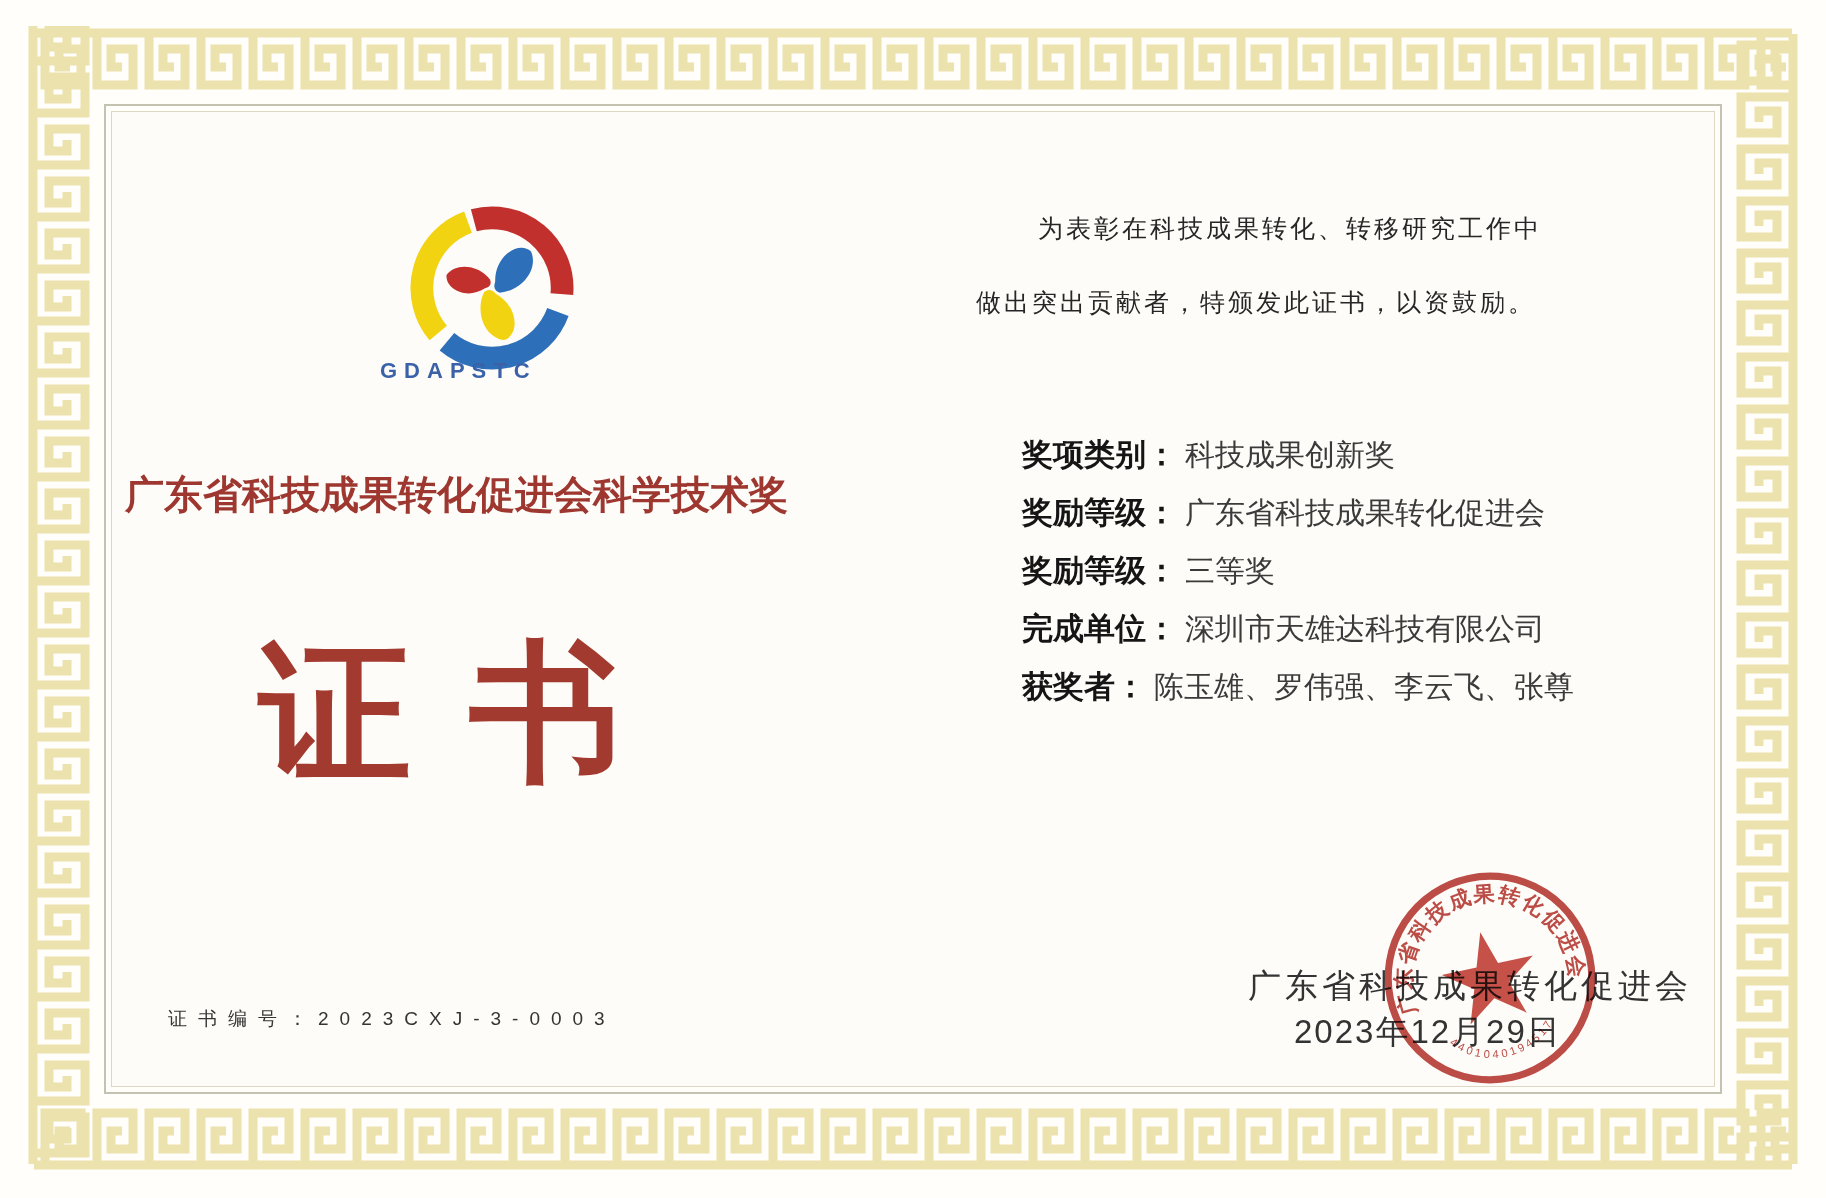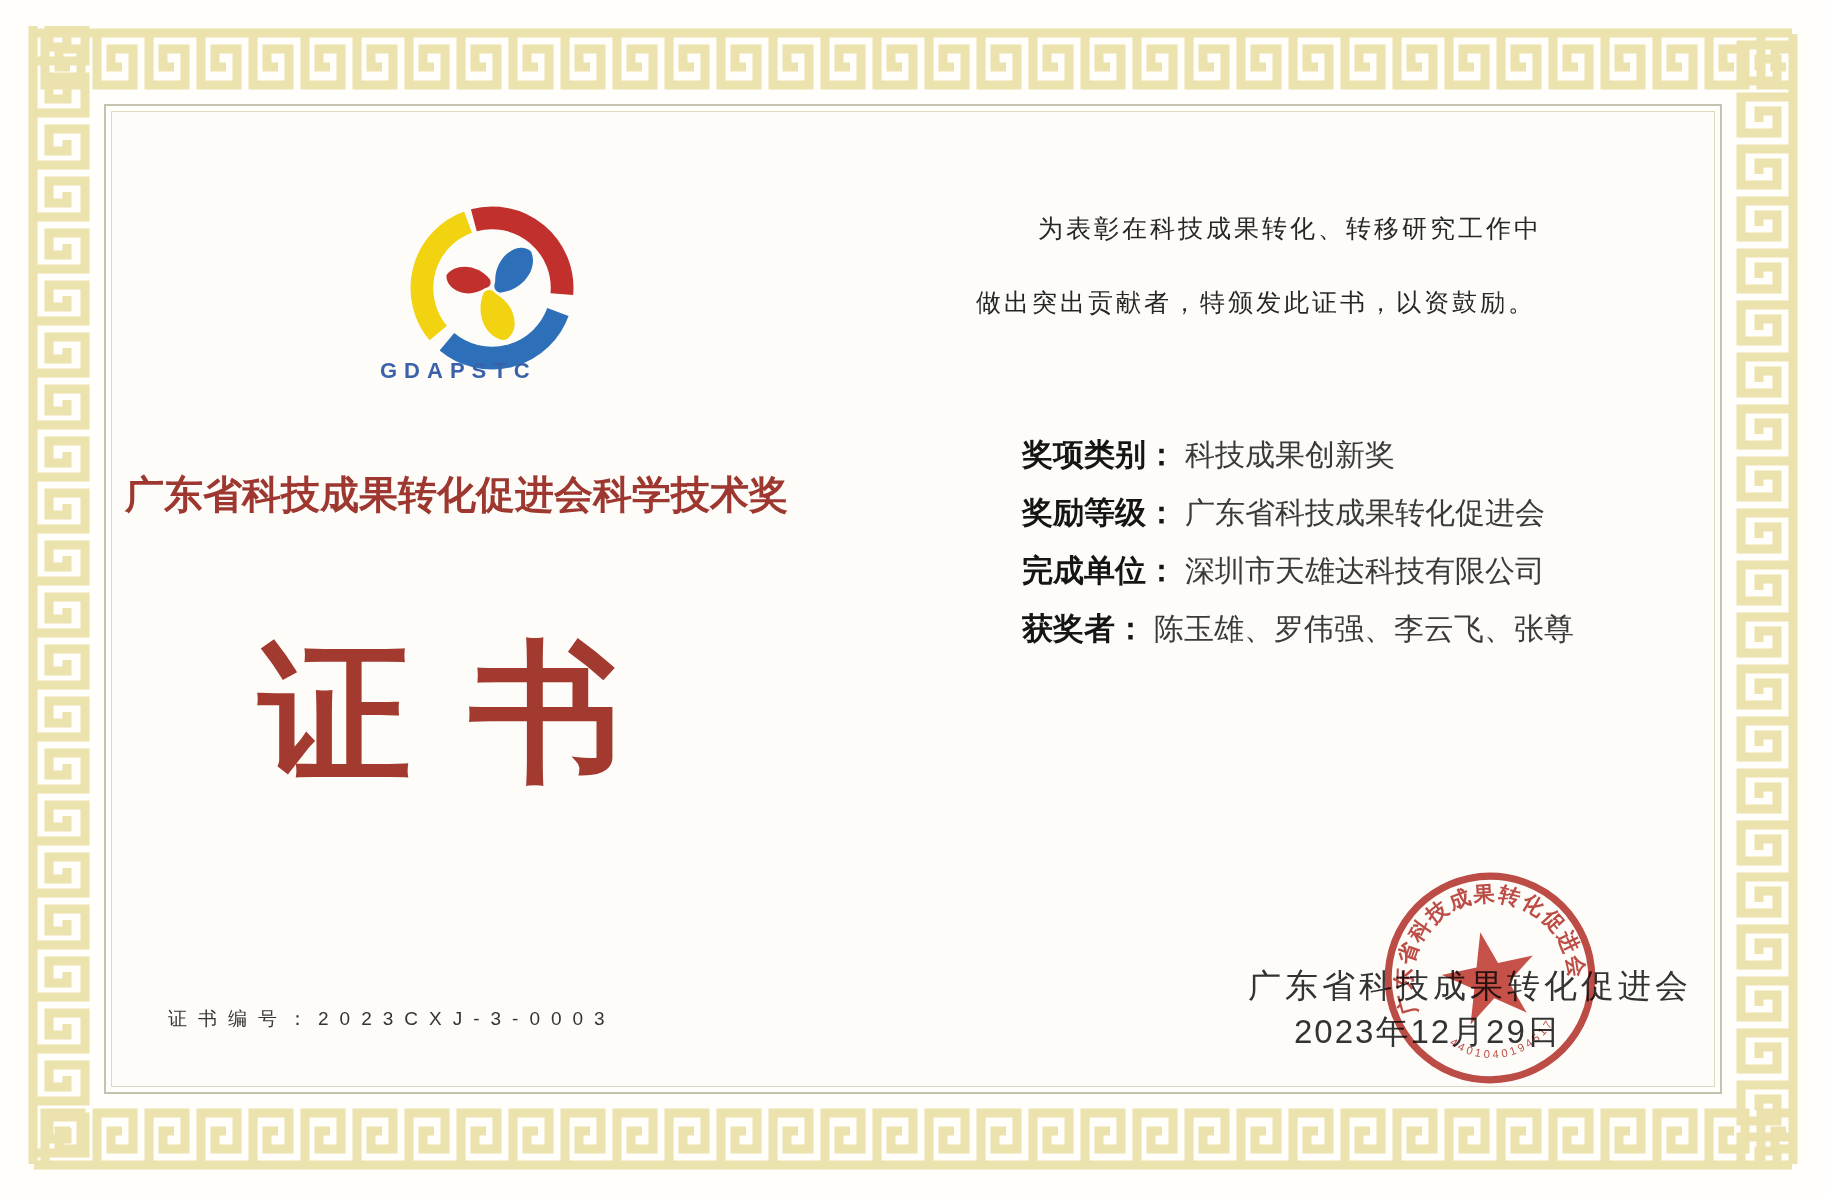--- a/index.html
+++ b/index.html
@@ -146,20 +146,23 @@
   <div class="citation-line2">做出突出贡献者，特颁发此证书，以资鼓励。</div>
 
   <div class="fields">
     <div class="field-row">
       <span class="field-label">奖项类别：</span><span class="field-value">科技成果创新奖</span>
     </div>
     <div class="field-row">
       <span class="field-label">奖励等级：</span><span class="field-value">广东省科技成果转化促进会</span>
     </div>
     <div class="field-row">
+      <span class="field-label">奖励等级：</span><span class="field-value">三等奖</span>
+    </div>
+    <div class="field-row">
       <span class="field-label">完成单位：</span><span class="field-value">深圳市天雄达科技有限公司</span>
     </div>
     <div class="field-row">
       <span class="field-label">获奖者：</span><span class="field-value">陈玉雄、罗伟强、李云飞、张尊</span>
     </div>
   </div>
 
   <div class="cert-number">
     <span>证书编号：</span><span>2023CXJ-3-0003</span>
   </div>

